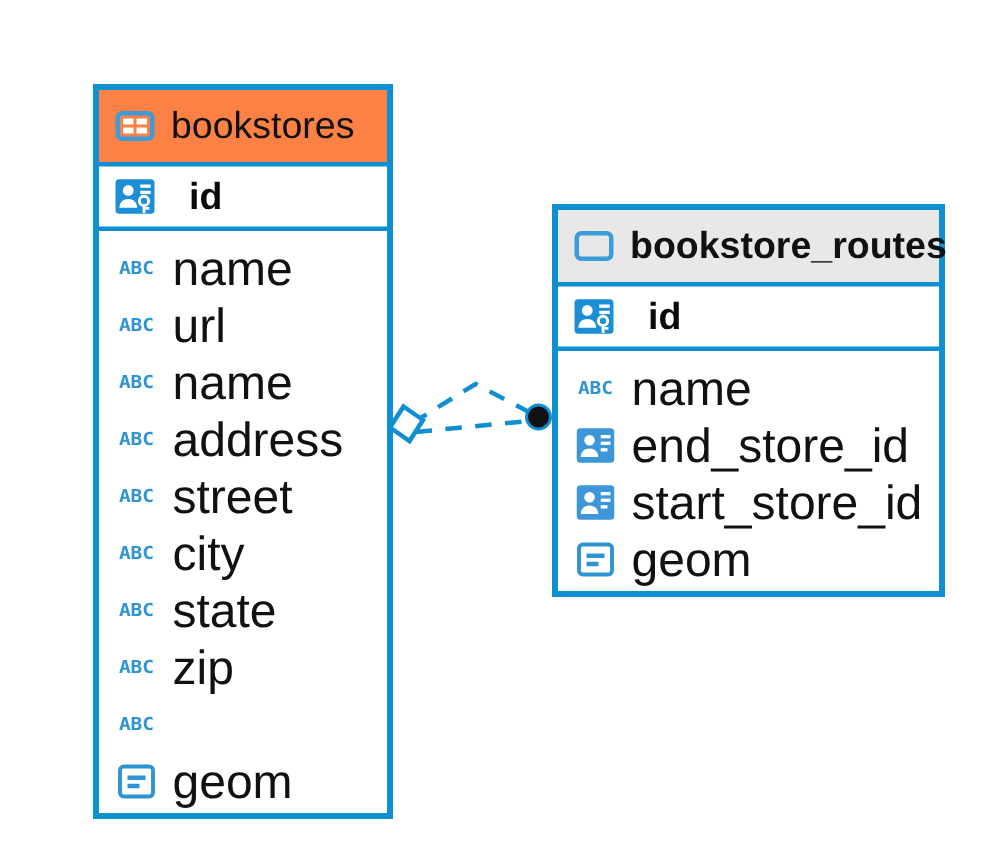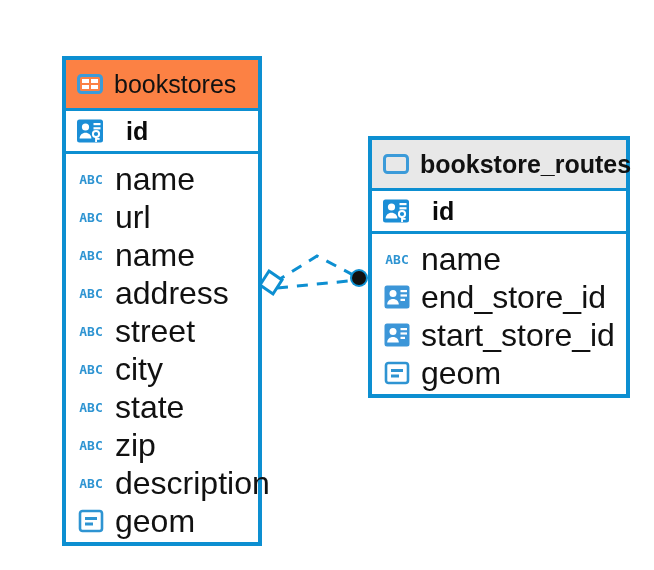--- a/index.html
+++ b/index.html
@@ -184,21 +184,20 @@
         <span class="field-label">state</span>
       </div>
 
       <div class="field-row">
         <span class="icn abc-icon">ABC</span>
         <span class="field-label">zip</span>
       </div>
 
       <div class="field-row">
         <span class="icn abc-icon">ABC</span>
-        <span class="field-label">description</span>
       </div>
 
       <div class="field-row">
         <span class="icn" style="width:30px;">
           <svg width="26" height="26" viewBox="0 0 26 26">
             <rect x="2" y="3" width="22" height="20" rx="2.5" ry="2.5" fill="none" stroke="#2E94D2" stroke-width="2.6"></rect>
             <rect x="7" y="9" width="12" height="3" fill="#2E94D2"></rect>
             <rect x="7" y="14.5" width="8" height="3" fill="#2E94D2"></rect>
           </svg>
         </span>

